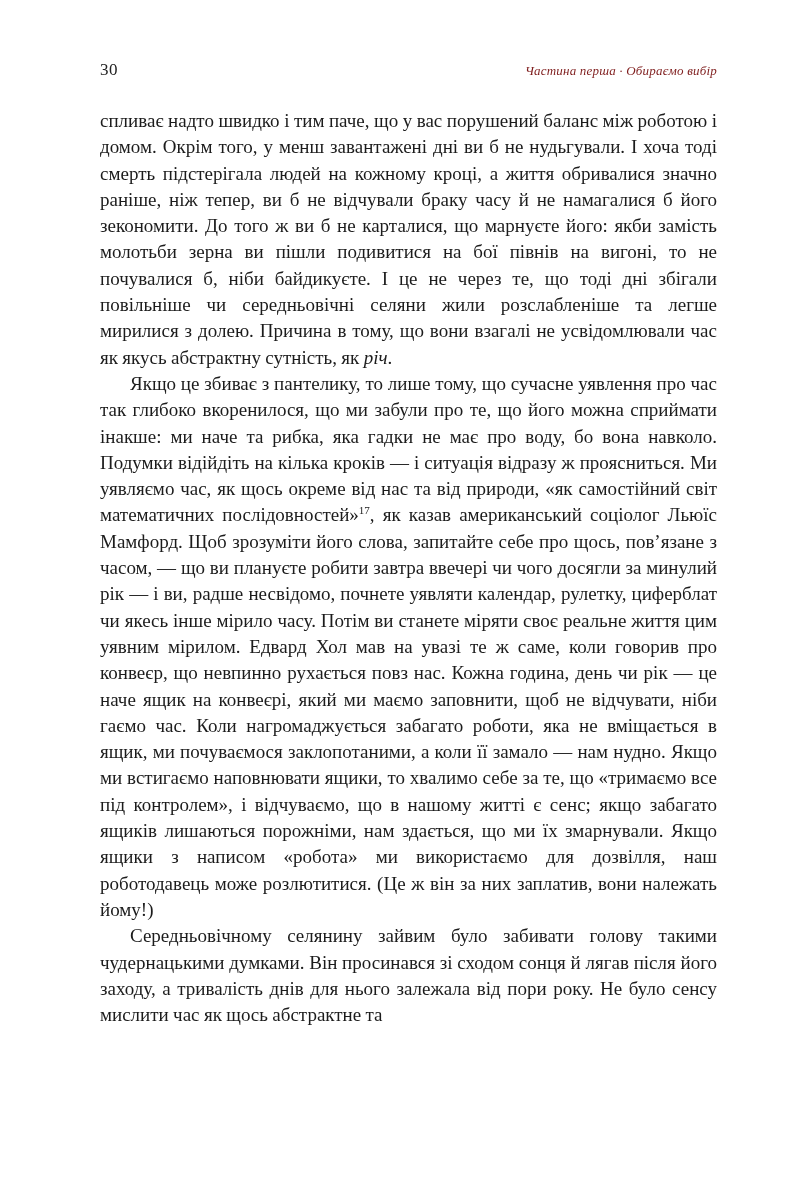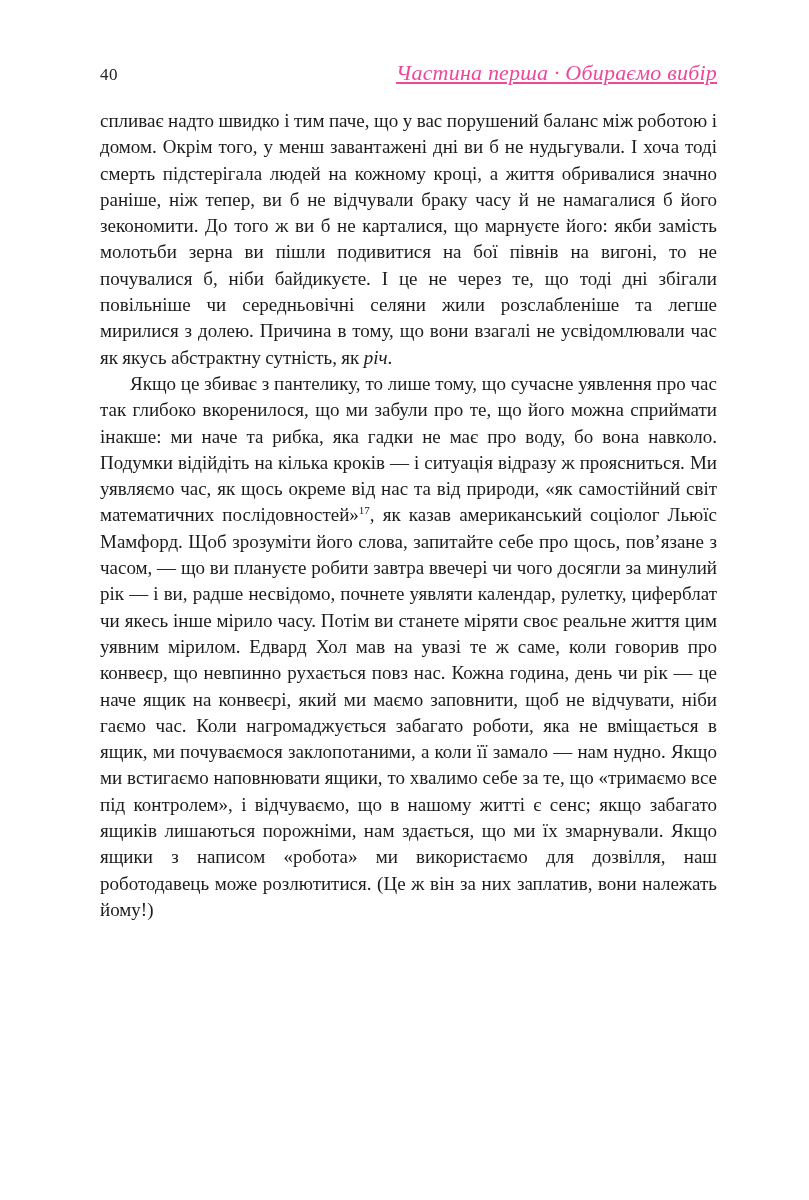--- a/index.html
+++ b/index.html
@@ -23,24 +23,23 @@
     justify-content: space-between;
     align-items: baseline;
   }
   .page-number {
     font-size: 17px;
     letter-spacing: 0.5px;
     color: #222222;
   }
   .running-head {
     font-style: italic;
-    font-size: 22px;
-    color: #ec4899;
+    font-size: 13px;
+    color: #7f1d1d;
     letter-spacing: 0.2px;
-    text-decoration: underline;
   }
   .text-block {
     position: absolute;
     top: 108px;
     left: 100px;
     width: 617px;
   }
   .text-block p {
     margin: 0;
     font-size: 19px;
@@ -58,26 +57,27 @@
     vertical-align: super;
     letter-spacing: 0;
   }
 </style>
 </head>
 <body>
 
 <div class="page">
 
   <header class="page-header">
-    <span class="page-number">40</span>
+    <span class="page-number">30</span>
     <span class="running-head">Частина перша · Обираємо вибір</span>
   </header>
 
   <main class="text-block">
 
     <p><span>спливає надто швидко і тим паче, що у вас порушений баланс між роботою і домом. Окрім того, у менш завантажені дні ви б не нудьгували. І хоча тоді смерть підстерігала людей на кожному кроці, а життя обривалися значно раніше, ніж тепер, ви б не відчували браку часу й не намагалися б його зекономити. До того ж ви б не карталися, що марнуєте його: якби замість молотьби зерна ви пішли подивитися на бої півнів на вигоні, то не почувалися б, ніби байдикуєте. І це не через те, що тоді дні збігали повільніше чи середньовічні селяни жили розслабленіше та легше мирилися з долею. Причина в тому, що вони взагалі не усвідомлювали час як якусь абстрактну сутність, як </span><em>річ</em><span>.</span></p>
 
     <p class="indented"><span>Якщо це збиває з пантелику, то лише тому, що сучасне уявлення про час так глибоко вкоренилося, що ми забули про те, що його можна сприймати інакше: ми наче та рибка, яка гадки не має про воду, бо вона навколо. Подумки відійдіть на кілька кроків — і ситуація відразу ж проясниться. Ми уявляємо час, як щось окреме від нас та від природи, «як самостійний світ математичних послідовностей»</span><sup>17</sup><span>, як казав американський соціолог Льюїс Мамфорд. Щоб зрозуміти його слова, запитайте себе про щось, пов’язане з часом, — що ви плануєте робити завтра ввечері чи чого досягли за минулий рік — і ви, радше несвідомо, почнете уявляти календар, рулетку, циферблат чи якесь інше мірило часу. Потім ви станете міряти своє реальне життя цим уявним мірилом. Едвард Хол мав на увазі те ж саме, коли говорив про конвеєр, що невпинно рухається повз нас. Кожна година, день чи рік — це наче ящик на конвеєрі, який ми маємо заповнити, щоб не відчувати, ніби гаємо час. Коли нагромаджується забагато роботи, яка не вміщається в ящик, ми почуваємося заклопотаними, а коли її замало — нам нудно. Якщо ми встигаємо наповнювати ящики, то хвалимо себе за те, що «тримаємо все під контролем», і відчуваємо, що в нашому житті є сенс; якщо забагато ящиків лишаються порожніми, нам здається, що ми їх змарнували. Якщо ящики з написом «робота» ми використаємо для дозвілля, наш роботодавець може розлютитися. (Це ж він за них заплатив, вони належать йому!)</span></p>
 
+    <p class="indented"><span>Середньовічному селянину зайвим було забивати голову такими чудернацькими думками. Він просинався зі сходом сонця й лягав після його заходу, а тривалість днів для нього залежала від пори року. Не було сенсу мислити час як щось абстрактне та</span></p>
 
   </main>
 
 </div>
 
 </body></html>

